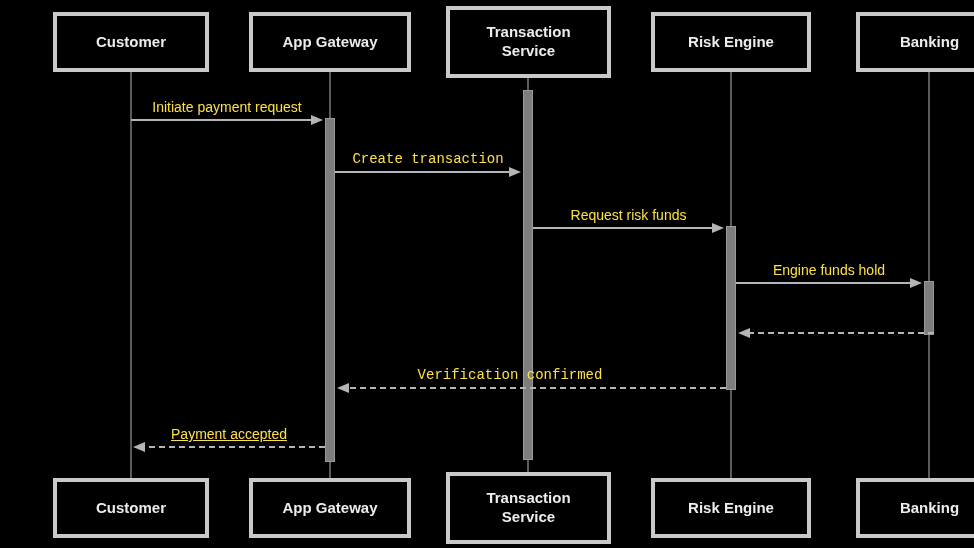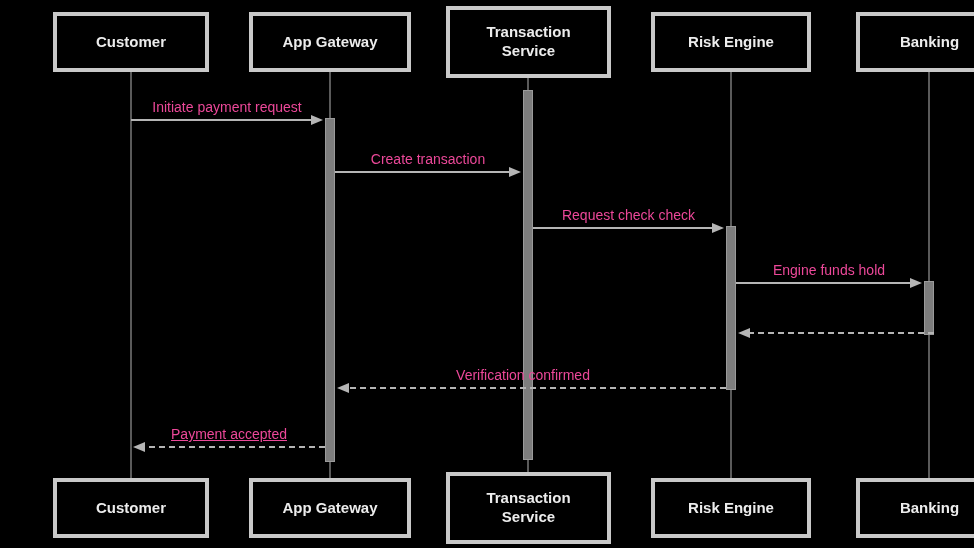--- a/index.html
+++ b/index.html
@@ -41,21 +41,21 @@
   .activation {
     position: absolute;
     width: 10px;
     background: #7d7d7d;
     border: 1px solid #9a9a9a;
     box-sizing: border-box;
   }
   .msg-label {
     position: absolute;
     transform: translateX(-50%);
-    color: #ec4899;
+    color: #fde047;
     font-size: 14px;
     white-space: nowrap;
     background: transparent;
   }
   svg.arrows {
     position: absolute;
     left: 0;
     top: 0;
     pointer-events: none;
   }
@@ -113,18 +113,18 @@
       <line x1="695" y1="283" x2="869" y2="283" stroke="#b5b5b5" stroke-width="2"></line>
       <polygon points="881,283 869,278 869,288" fill="#b5b5b5"></polygon>
       <line x1="893" y1="333" x2="709" y2="333" stroke="#b5b5b5" stroke-width="2" stroke-dasharray="6,4"></line>
       <polygon points="697,333 709,328 709,338" fill="#b5b5b5"></polygon>
       <line x1="685" y1="388" x2="308" y2="388" stroke="#b5b5b5" stroke-width="2" stroke-dasharray="6,4"></line>
       <polygon points="296,388 308,383 308,393" fill="#b5b5b5"></polygon>
       <line x1="284" y1="447" x2="104" y2="447" stroke="#b5b5b5" stroke-width="2" stroke-dasharray="6,4"></line>
       <polygon points="92,447 104,442 104,452" fill="#b5b5b5"></polygon>
     </svg>
     <div class="msg-label" style="left: 186px; top: 99px;">Initiate payment request</div>
-    <div class="msg-label" style="left: 387px; top: 151px;">Create transaction</div>
-    <div class="msg-label" style="left: 587.5px; top: 207px;">Request check check</div>
+    <div class="msg-label" style="left: 387px; top: 151px; font-family: Liberation Mono, monospace;">Create transaction</div>
+    <div class="msg-label" style="left: 587.5px; top: 207px;">Request risk funds</div>
     <div class="msg-label" style="left: 788px; top: 262px;">Engine funds hold</div>
-    <div class="msg-label" style="left: 482px; top: 367px;">Verification confirmed</div>
+    <div class="msg-label" style="left: 469px; top: 367px; font-family: Liberation Mono, monospace;">Verification confirmed</div>
     <div class="msg-label" style="left: 188px; top: 426px; text-decoration: underline;">Payment accepted</div>
   </div>
 
 </body></html>

